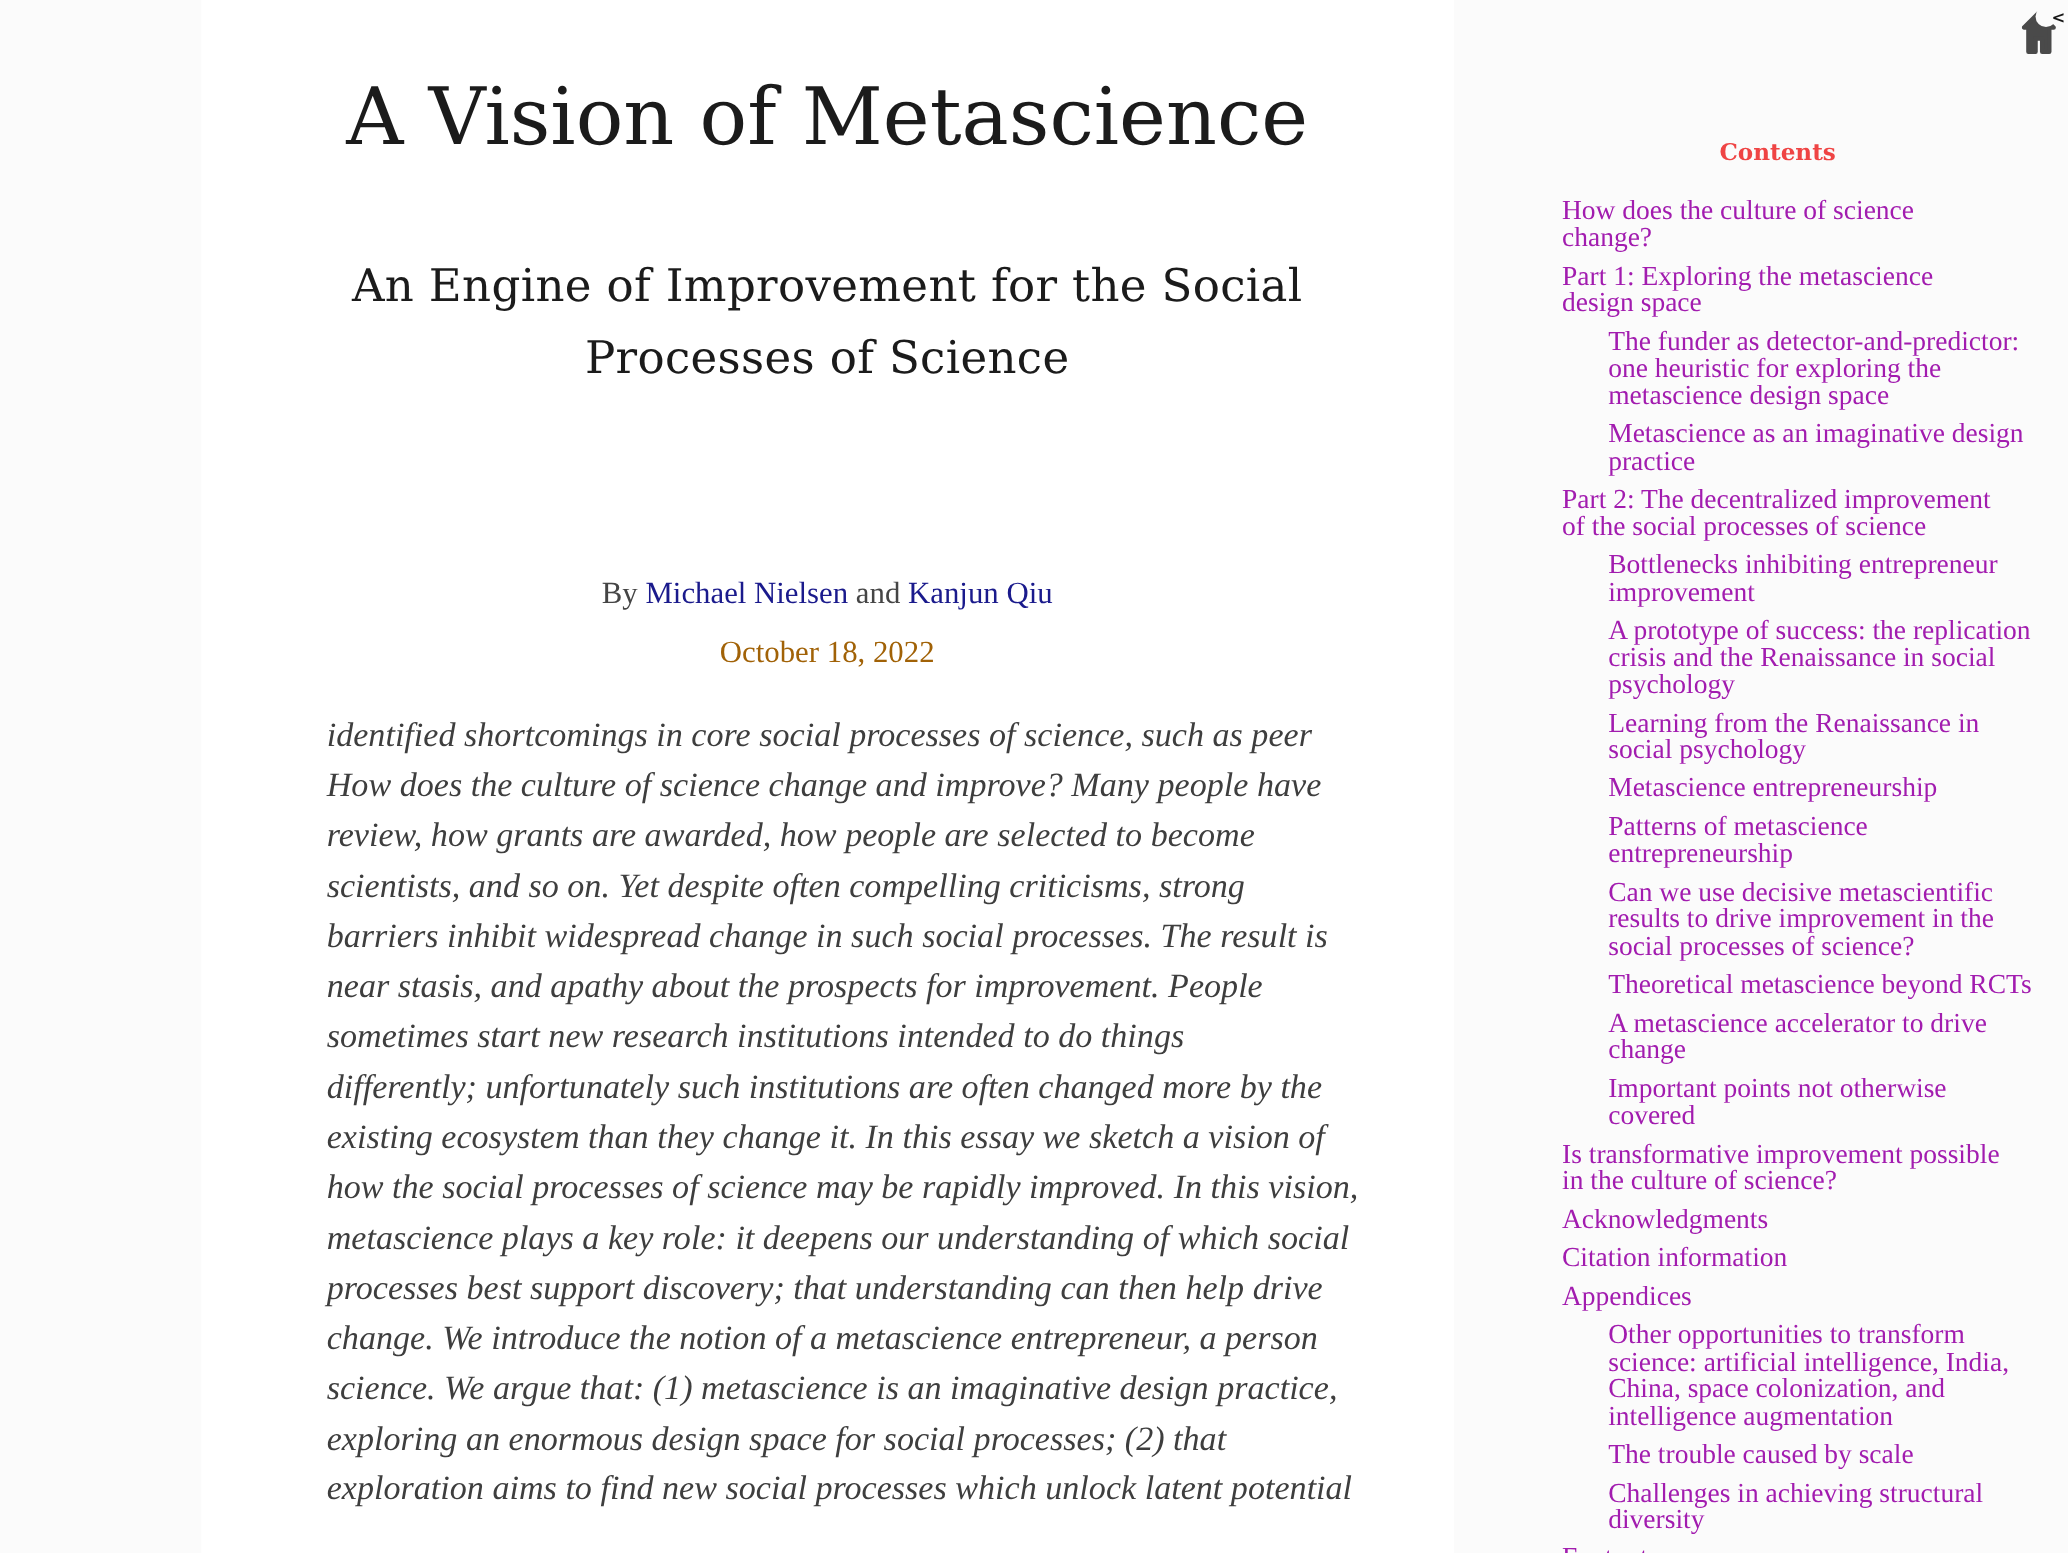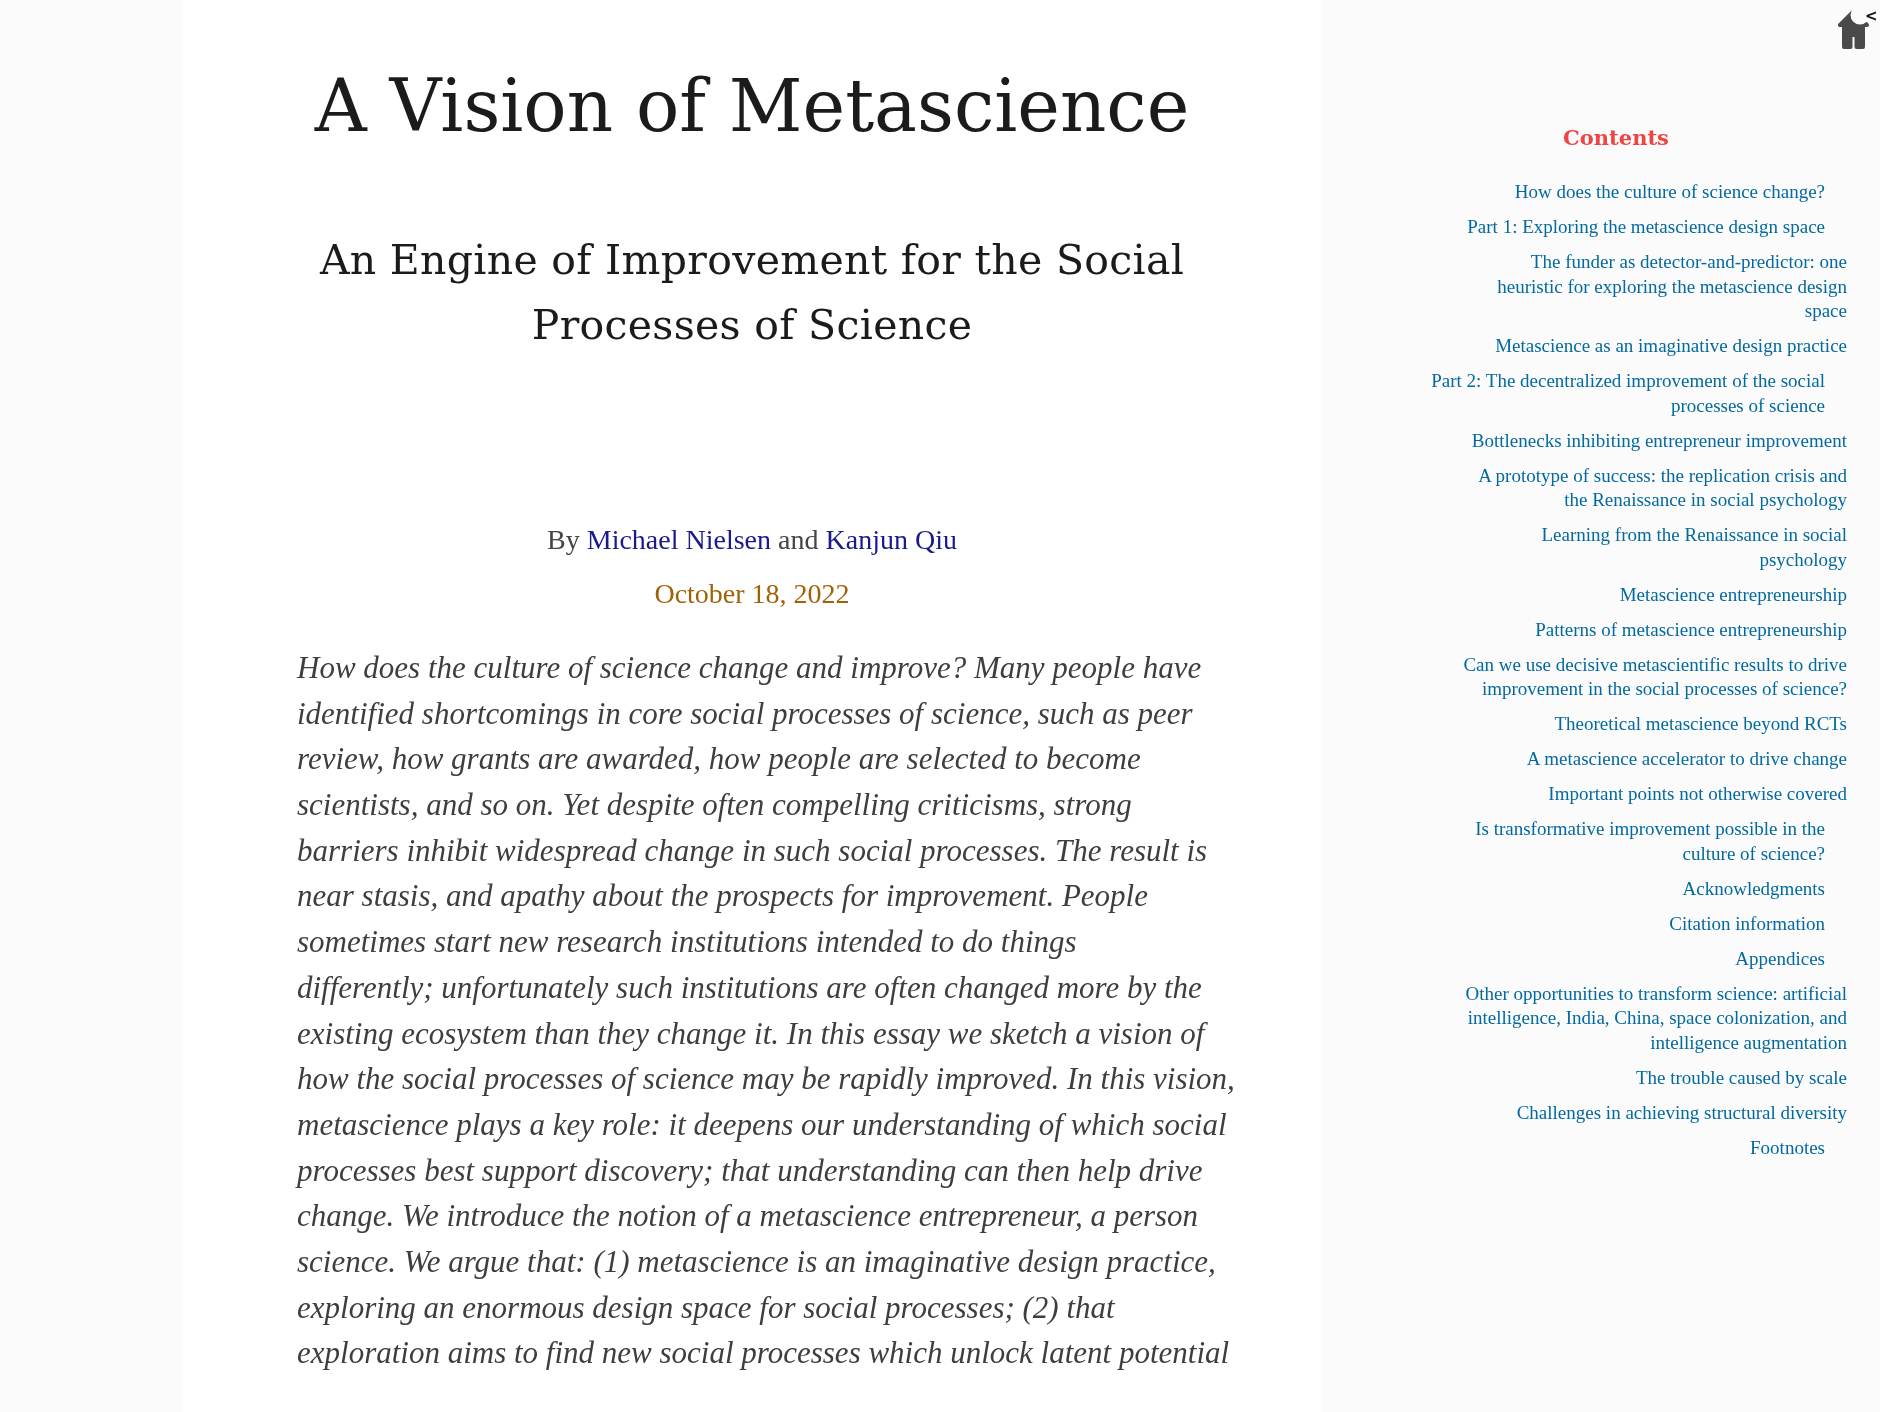--- a/index.html
+++ b/index.html
@@ -19,21 +19,21 @@
   .pub-date{position:absolute;left:0;top:574px;width:1000px;font-size:28px;line-height:40px;color:#a16207;
           font-family:"Liberation Serif",serif;}
 
   .abstract{position:absolute;left:297px;top:645px;width:990px;font-size:31px;line-height:45.7px;
             font-style:italic;color:#3e3e3e;font-family:"Liberation Serif",serif;}
   .abstract div{white-space:nowrap;height:45.7px;}
 
   .toc{position:absolute;left:1420px;top:125px;width:430px;font-family:"Liberation Serif",serif;}
   .toc-heading{width:392px;text-align:center;font-family:"DejaVu Serif",serif;font-weight:bold;
                font-size:21px;line-height:26px;color:#ef4444;margin-bottom:29px;}
-  .toc-item{font-size:19px;line-height:24.5px;color:#0369a1;margin-bottom:10.5px;cursor:pointer;text-align:right;}
+  .toc-item{font-size:25px;line-height:24.5px;color:#a21caf;margin-bottom:10.5px;cursor:pointer;}
   .toc-item.lvl0{width:405px;}
   .toc-item.lvl1{width:385px;margin-left:42px;}
 
   .home-btn{position:absolute;left:1838px;top:6px;width:42px;height:48px;cursor:pointer;}
 </style>
 </head>
 <body>
 
 <div class="page">
   <div class="main-strip"></div>
@@ -45,22 +45,22 @@
     <div class="byline">
       <span>By</span>
       <a>Michael Nielsen</a>
       <span>and</span>
       <a>Kanjun Qiu</a>
     </div>
     <div class="pub-date">October 18, 2022</div>
   </div>
 
   <div class="abstract">
+      <div>identified shortcomings in core social processes of science, such as peer</div>
       <div>How does the culture of science change and improve? Many people have</div>
-      <div>identified shortcomings in core social processes of science, such as peer</div>
       <div>review, how grants are awarded, how people are selected to become</div>
       <div>scientists, and so on. Yet despite often compelling criticisms, strong</div>
       <div>barriers inhibit widespread change in such social processes. The result is</div>
       <div>near stasis, and apathy about the prospects for improvement. People</div>
       <div>sometimes start new research institutions intended to do things</div>
       <div>differently; unfortunately such institutions are often changed more by the</div>
       <div>existing ecosystem than they change it. In this essay we sketch a vision of</div>
       <div>how the social processes of science may be rapidly improved. In this vision,</div>
       <div>metascience plays a key role: it deepens our understanding of which social</div>
       <div>processes best support discovery; that understanding can then help drive</div>

